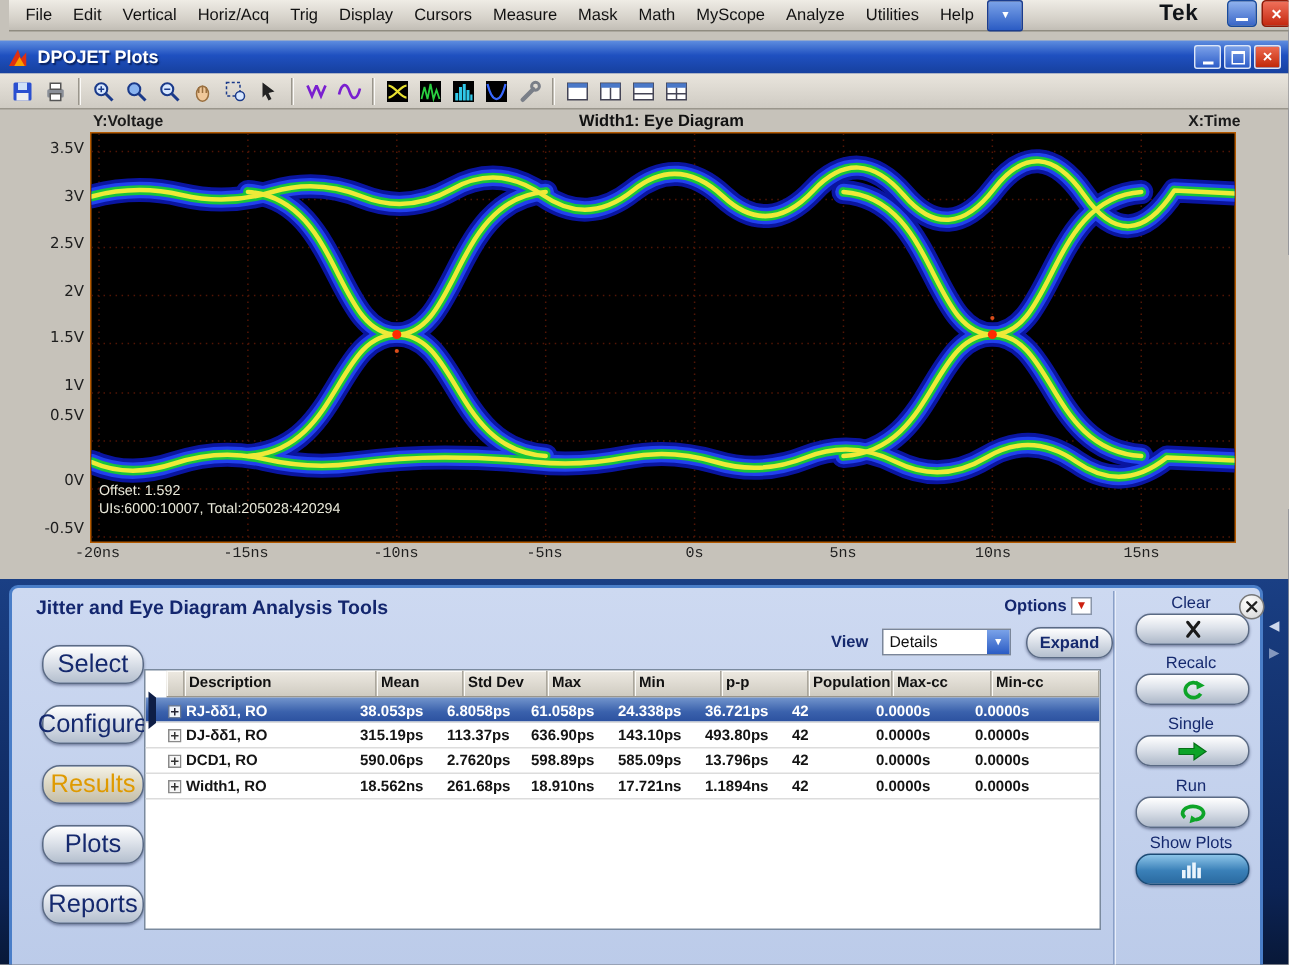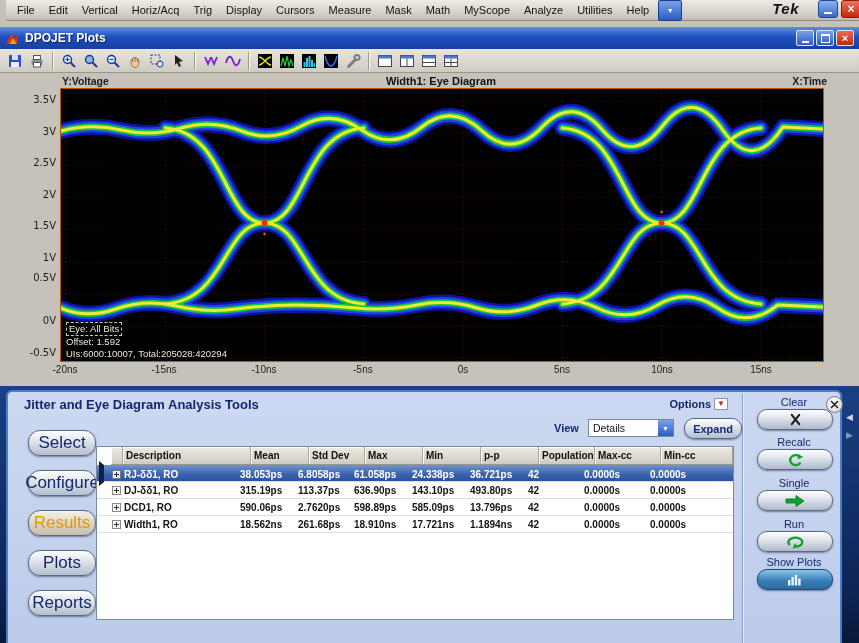--- a/index.html
+++ b/index.html
@@ -9,21 +9,21 @@
   
   .menu-bar{position:absolute;left:6px;top:0;width:859px;height:21px;
     background:linear-gradient(180deg,#efece5,#d2cec6 70%,#c2beb6);
     border-bottom:1px solid #8f8b80;display:flex;align-items:flex-start;box-sizing:border-box;padding:0 4px;}
   .menu-item{font-size:11px;color:#111;padding:4px 7px;cursor:default;white-space:nowrap;}
   .menu-more{width:22px;height:19px;margin-left:2px;border-radius:2px;
     background:linear-gradient(180deg,#7aa2e8,#2b5cc4);border:1px solid #1a3c8e;
     display:flex;align-items:center;justify-content:center;}
   .menu-more span{color:#fff;font-size:7px;line-height:1;}
   .mb-spacer{flex:1;}
-  .tek-logo{font-size:15px;font-weight:bold;font-style:italic;color:#101418;margin-right:16px;letter-spacing:0.5px;}
+  .tek-logo{font-size:15px;font-weight:bold;color:#101418;margin-right:16px;letter-spacing:0.5px;}
   .win-btn{width:20px;height:18px;border-radius:3px;display:flex;align-items:center;justify-content:center;
     margin-left:3px;border:1px solid #184a9c;box-sizing:border-box;}
   .win-btn.min{background:linear-gradient(180deg,#8fb2ee,#3a66c8);}
   .win-btn.min i{display:block;width:8px;height:2px;background:#fff;margin-top:8px;}
   .win-btn.close{background:linear-gradient(180deg,#f0705a,#c42810);border-color:#8e1a08;}
   .win-btn.close span{color:#fff;font-weight:bold;font-size:12px;line-height:1;}
 
   
   .title-bar{position:absolute;left:0;top:27px;width:859px;height:22px;
     background:linear-gradient(180deg,#5f8ee0,#1f50c0 45%,#16409e);
@@ -48,21 +48,21 @@
   
   .axis-label{position:absolute;top:75px;font-size:10.5px;font-weight:bold;color:#1b1b1b;}
   .plot-title{position:absolute;left:60px;top:75px;width:762px;text-align:center;
     font-size:11px;font-weight:bold;color:#111;}
   .plot-frame{position:absolute;left:60px;top:88px;width:762px;height:272px;background:#000;
     border:1px solid #b35900;}
   .plot-frame svg{display:block;width:100%;height:100%;}
   .ytick{position:absolute;left:14px;width:42px;text-align:right;font-size:10px;color:#1e1e1e;
     font-family:"DejaVu Sans",sans-serif;}
   .xtick{position:absolute;top:364px;width:44px;text-align:center;font-size:10px;color:#1e1e1e;
-    font-family:Liberation Sans, sans-serif;}
+    font-family:Liberation Mono, monospace;}
   .plot-overlay{position:absolute;left:66px;top:322px;color:#e9e9da;font-size:9.5px;line-height:12px;z-index:3;}
   .plot-overlay .boxed{display:inline-block;border:1px dashed #c9c9b0;padding:0 2px;}
 
   
   .desktop{position:absolute;left:0;top:386px;width:859px;height:257px;
     background:linear-gradient(180deg,#1a3f84,#0c2456 80%,#081838);}
   .edge-arrow{position:absolute;color:#cdd8ec;font-size:9px;z-index:6;}
 
   
   .panel{position:absolute;left:6px;top:390px;width:836px;height:296px;box-sizing:border-box;
@@ -349,21 +349,20 @@
       <use href="#eyetr" stroke="#17c43c" stroke-width="6.5"></use>
       <use href="#eyetr" stroke="#eeea38" stroke-width="3"></use>
       <circle cx="203" cy="134" r="3" fill="#ff2b00"></circle>
       <circle cx="599" cy="134" r="3" fill="#ff2b00"></circle>
       <circle cx="203" cy="145" r="1.4" fill="#ff5a20" opacity="0.85"></circle>
       <circle cx="599" cy="123" r="1.4" fill="#ff5a20" opacity="0.85"></circle>
     </svg>
   </div>
 
   <div class="plot-overlay">
-    <div><span class="boxed">Eye: All Bits</span></div>
     <div>Offset: 1.592</div>
     <div>UIs:6000:10007, Total:205028:420294</div>
   </div>
 
   <span class="xtick" style="left:43px">-20ns</span>
   <span class="xtick" style="left:142px">-15ns</span>
   <span class="xtick" style="left:242px">-10ns</span>
   <span class="xtick" style="left:341px">-5ns</span>
   <span class="xtick" style="left:441px">0s</span>
   <span class="xtick" style="left:540px">5ns</span>

